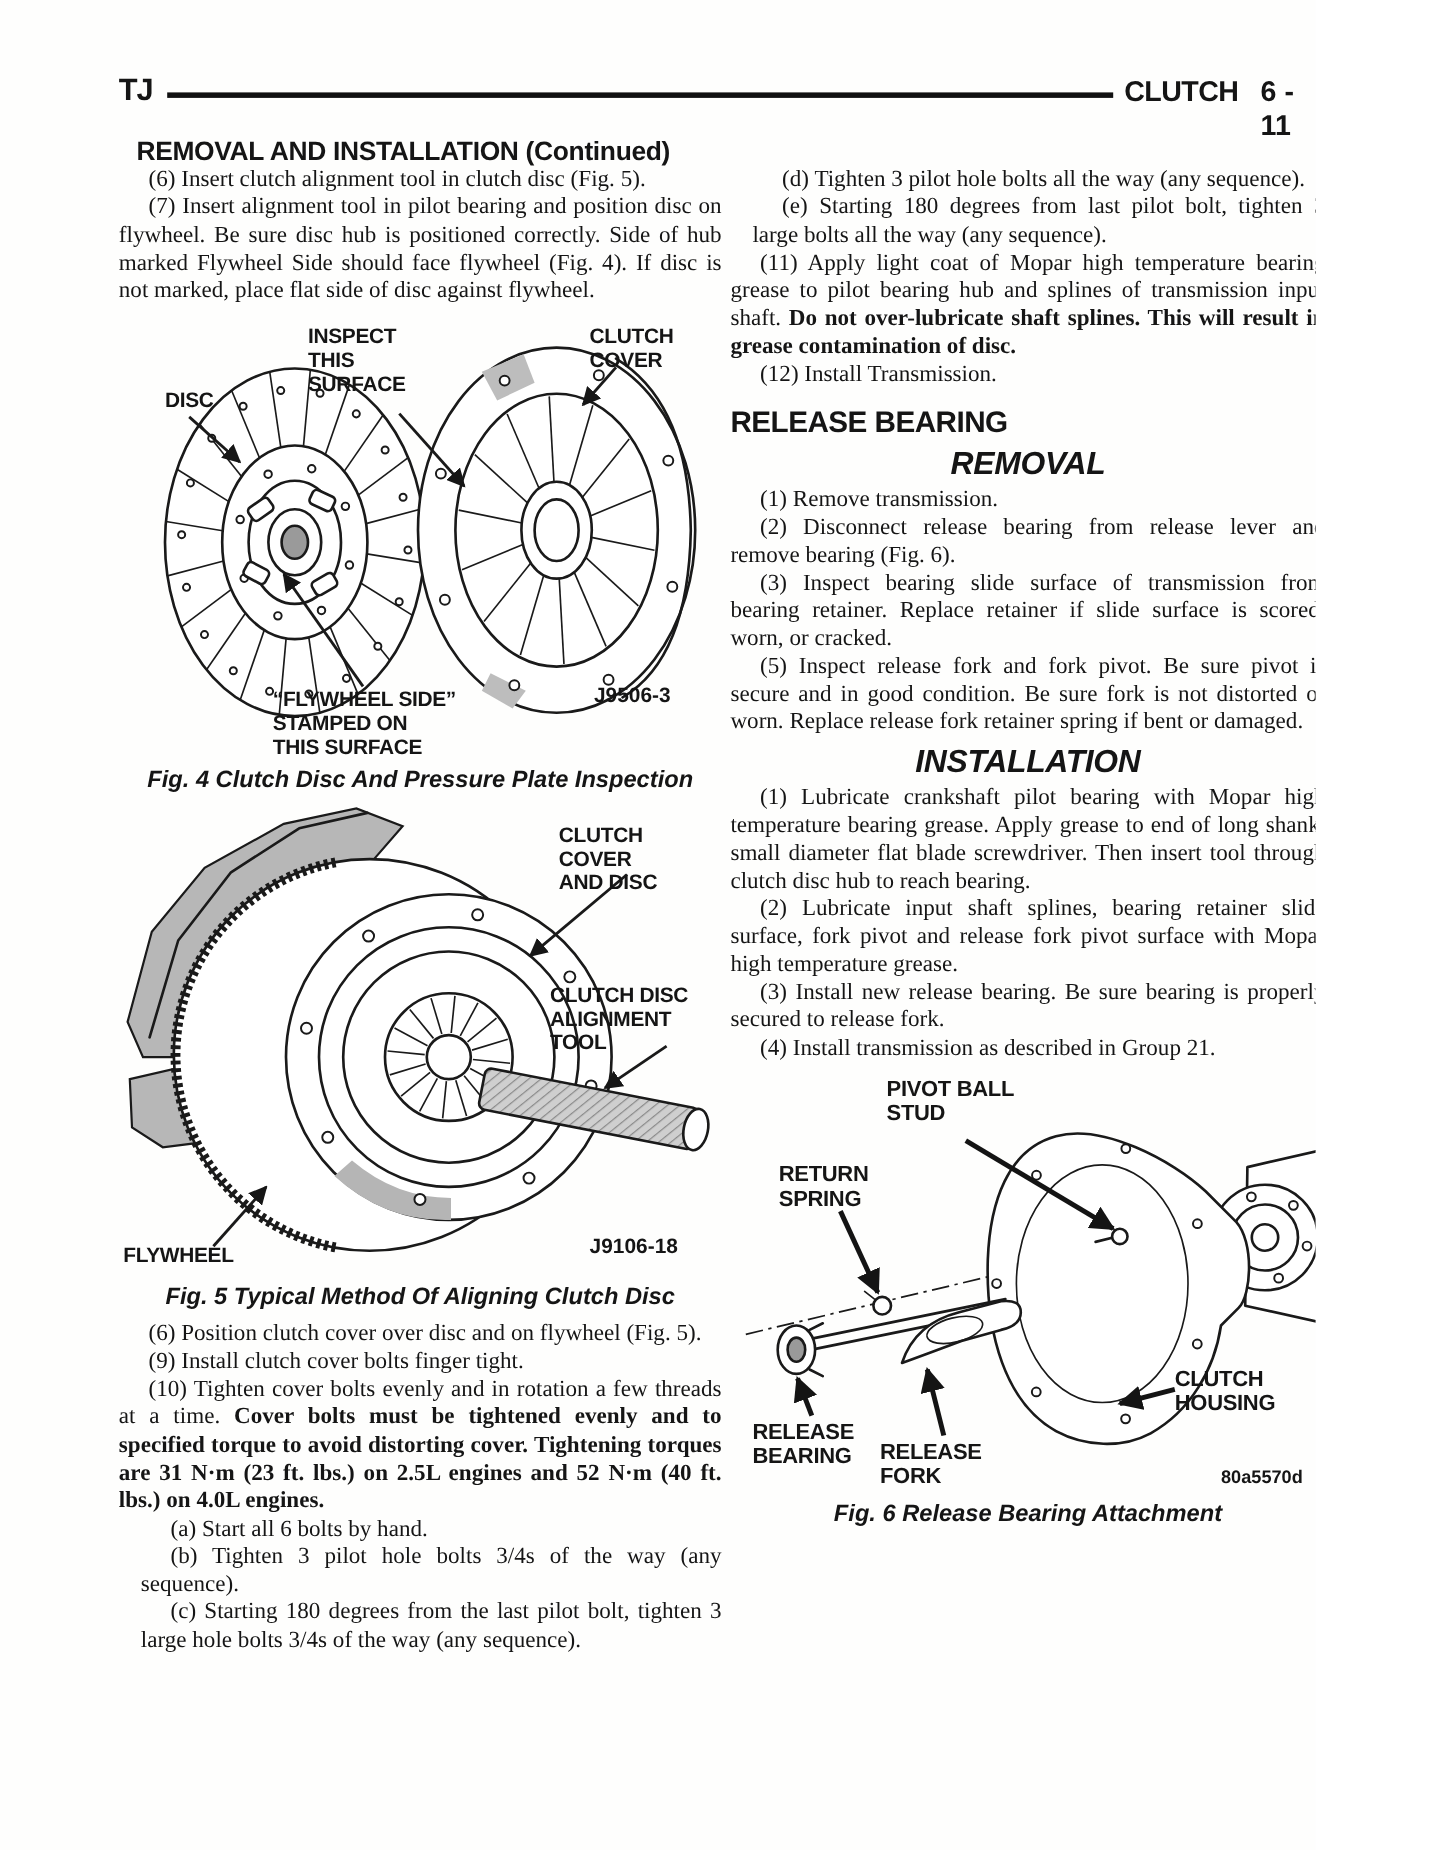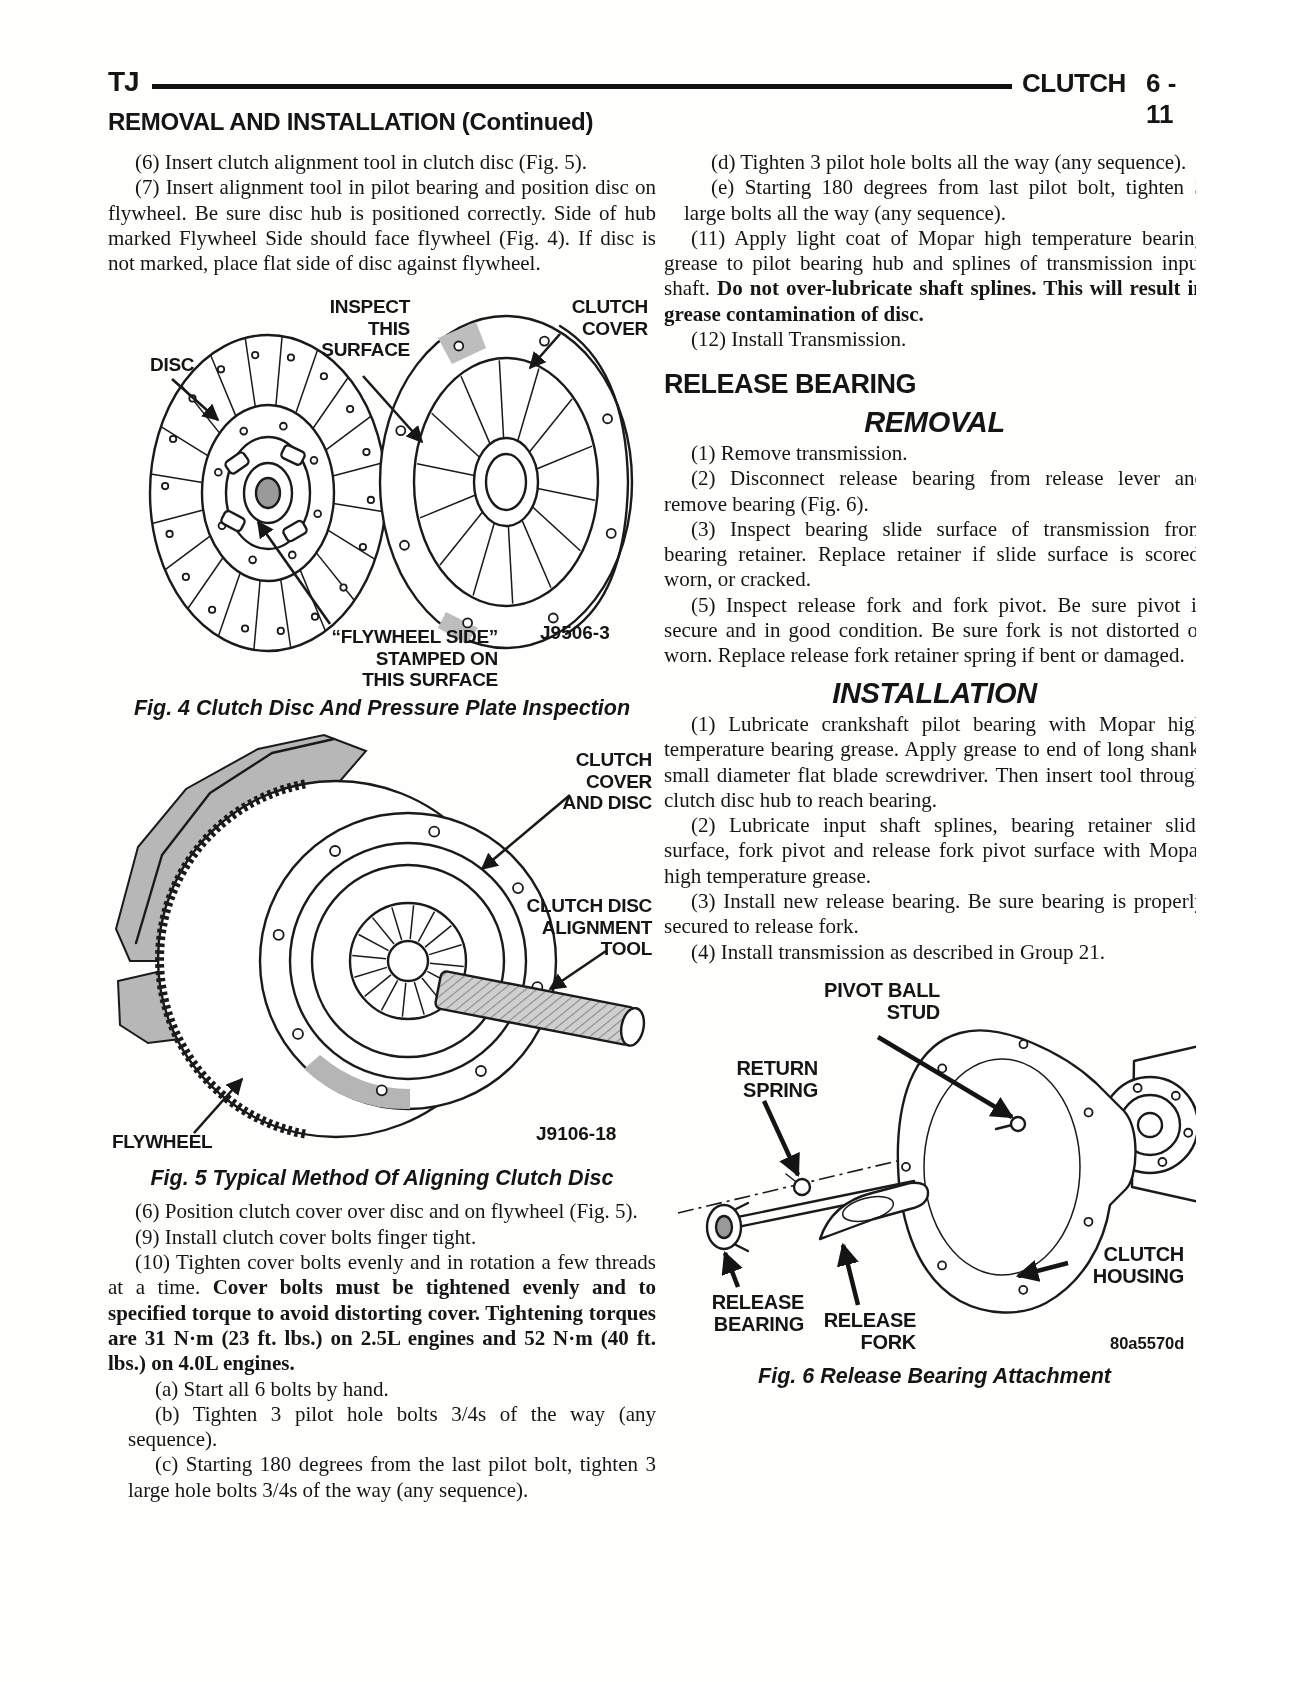--- a/index.html
+++ b/index.html
@@ -7,38 +7,38 @@
         font-family:"Liberation Serif",serif;overflow:hidden;}
   
   .hdr-tj{position:absolute;left:108px;top:66px;font-family:"Liberation Sans",sans-serif;
           font-weight:bold;font-size:28px;letter-spacing:-1px;}
   .hdr-rule{position:absolute;left:152px;top:84px;width:860px;height:5px;background:#111;}
   .hdr-sec{position:absolute;left:1022px;top:68px;font-family:"Liberation Sans",sans-serif;
            font-weight:bold;font-size:26px;letter-spacing:-0.5px;}
   .hdr-page{position:absolute;left:1146px;top:68px;font-family:"Liberation Sans",sans-serif;
             font-weight:bold;font-size:26px;}
   .main-heading{position:absolute;left:108px;top:108px;font-family:"Liberation Sans",sans-serif;
-                font-weight:bold;font-size:24px;letter-spacing:-0.3px;margin:0;}
+                font-weight:bold;font-size:24px;letter-spacing:-0.3px;margin:16px;}
   
   .col{position:absolute;top:150px;font-size:21px;line-height:25.3px;text-align:justify;}
   .col-left{left:108px;width:548px;}
   .col-right{left:664px;width:541px;}
   .col p{margin:0;text-indent:27px;}
   .col p.sub{padding-left:20px;text-indent:27px;}
   .col b{font-weight:bold;font-family:Liberation Serif, serif;}
   h2.sec{font-family:"Liberation Sans",sans-serif;font-weight:bold;font-size:27px;
          letter-spacing:-0.5px;margin:20px 0 12px 0;text-align:left;}
   h3.subhead{font-family:"Liberation Sans",sans-serif;font-weight:bold;font-style:italic;
              font-size:29px;letter-spacing:-0.3px;margin:12px 0 6px 0;text-align:center;}
   
   .fig{position:relative;text-align:left;}
   .fig svg{display:block;}
   .flabel{position:absolute;font-family:"Liberation Sans",sans-serif;font-weight:bold;
           font-size:19px;line-height:21.5px;letter-spacing:-0.3px;white-space:pre-line;
-          text-align:right;text-indent:0;}
+          text-align:left;text-indent:0;}
   .flabel.la{text-align:left;}
   .fig6 .flabel{font-size:20px;line-height:22.5px;}
   .fcode{position:absolute;font-family:"Liberation Sans",sans-serif;font-weight:bold;
          font-size:19px;text-indent:0;}
   .fcode.small{font-size:16.5px;margin-left:20px;}
   .fcap{text-align:center;font-family:"Liberation Sans",sans-serif;font-weight:bold;
         font-style:italic;font-size:21.5px;line-height:26px;margin-top:6px;text-indent:0;}
   
   .s{fill:none;stroke:#1a1a1a;stroke-width:2.4;stroke-linecap:round;stroke-linejoin:round;}
   g.thin line{stroke:#1a1a1a;stroke-width:1.5;}

